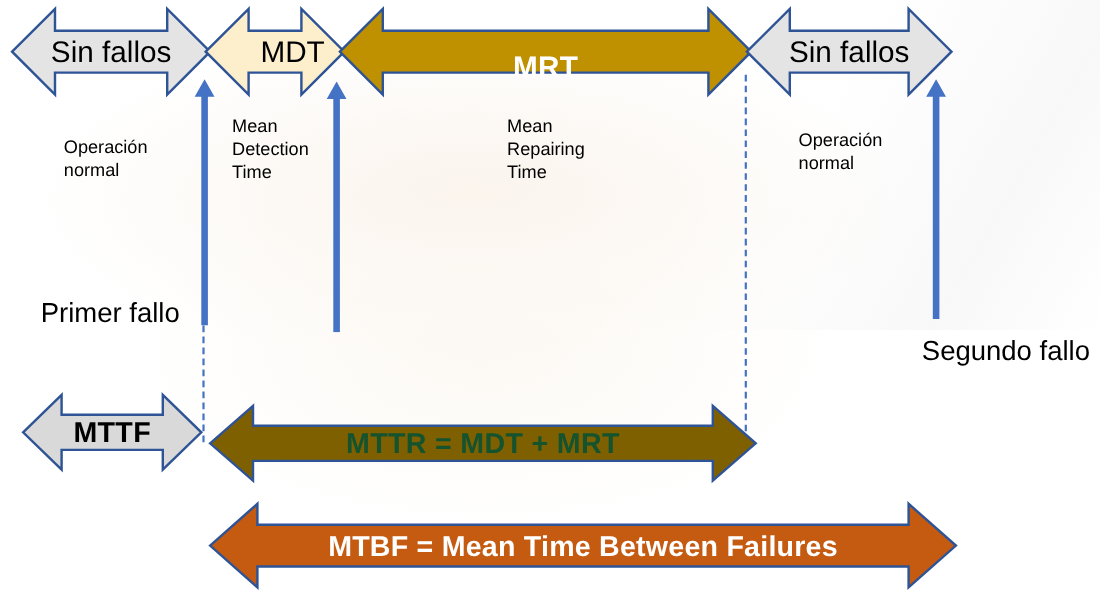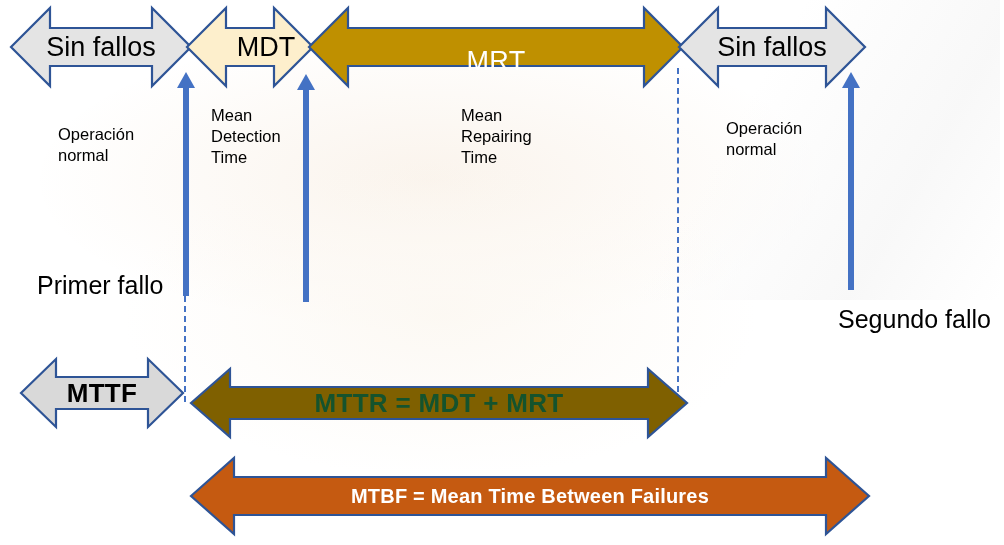--- a/index.html
+++ b/index.html
@@ -32,24 +32,24 @@
 
   .uparrow{position:absolute;}
   .uparrow svg{display:block;}
 
   .dashline{position:absolute;border-left:2.5px dashed #4472C4;}
 
   .cap{position:absolute;color:#000000;white-space:pre-line;line-height:1.28;}
 
   .t-sinfallos{font-size:27px;font-weight:400;color:#000;}
   .t-mdt{font-size:27px;font-weight:400;color:#000;margin-left:32px;}
-  .t-mrt{font-size:27px;font-weight:400;color:#ffffff;letter-spacing:.3px;margin-top:28px;}
+  .t-mrt{font-size:27px;font-weight:700;color:#ffffff;letter-spacing:.3px;margin-top:28px;}
   .t-mttf{font-size:26px;font-weight:700;color:#000000;letter-spacing:.3px;}
   .t-mttr{font-size:26px;font-weight:700;color:#14532d;letter-spacing:.3px;}
-  .t-mtbf{font-size:20px;font-weight:700;color:#ffffff;letter-spacing:.2px;}
+  .t-mtbf{font-size:26px;font-weight:700;color:#ffffff;letter-spacing:.2px;}
 
   .c-small{font-size:16.5px;}
   .c-med{font-size:22px;}
   .c-big{font-size:25px;}
 </style>
 </head>
 <body>
 
 <div id="stage">
 

